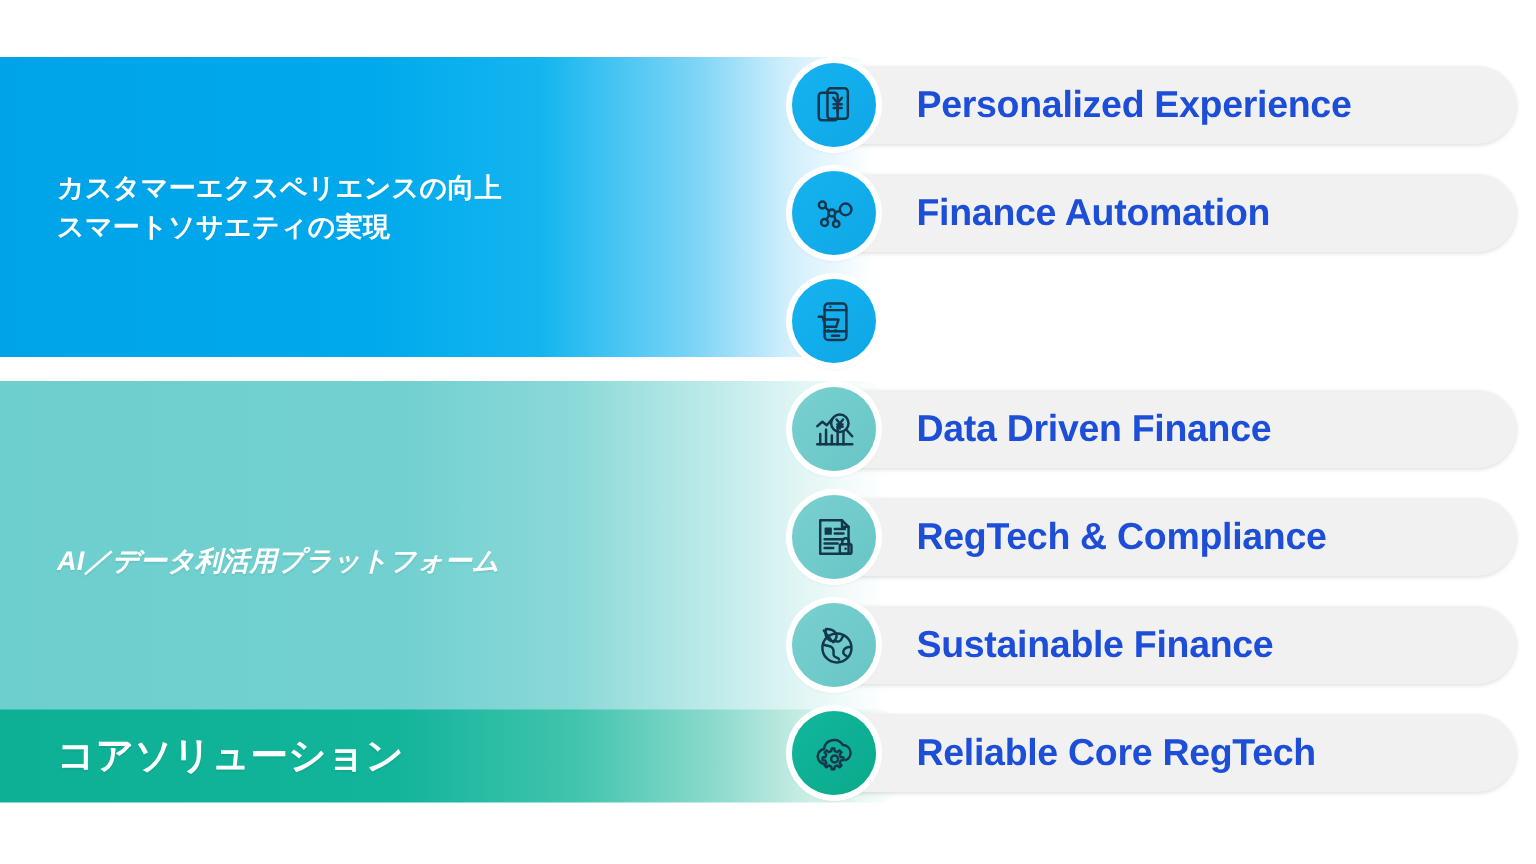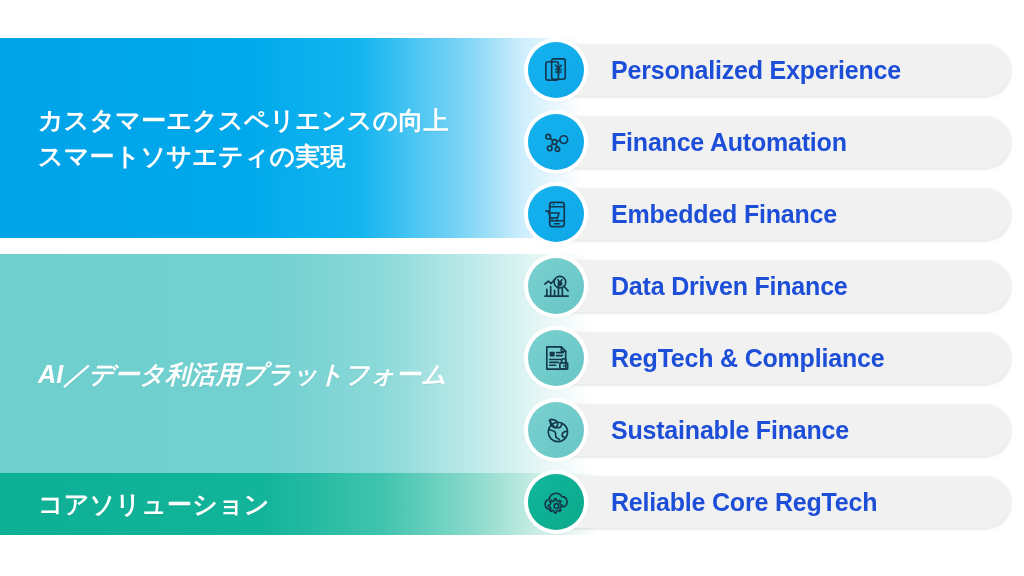--- a/index.html
+++ b/index.html
@@ -24,21 +24,21 @@
     position: absolute;
     left: 0;
     display: flex;
     align-items: center;
     border-radius: 0 14px 14px 0;
     box-sizing: border-box;
   }
   .band-label {
     color: #ffffff;
     font-weight: 700;
-    font-size: 25px;
+    font-size: 18px;
     line-height: 1.45;
     letter-spacing: 0.2px;
     white-space: pre-line;
     padding-left: 38px;
     text-shadow: 0 1px 1px rgba(0,0,0,0.06);
   }
 
   #band-customer {
     top: 38px;
     width: 582px;
@@ -158,23 +158,20 @@
     <svg viewBox="0 0 32 32">
       <circle cx="7.5" cy="10" r="2.4"></circle>
       <circle cx="14" cy="15.5" r="2.4"></circle>
       <circle cx="23.5" cy="13" r="4"></circle>
       <circle cx="9" cy="22" r="2.4"></circle>
       <circle cx="17" cy="23" r="2.2"></circle>
       <path d="M9.6 11.6l2.6 2.6M16.3 15l3.3-1M12 16.9l-1.6 3.2M15.6 17.3l1 3.6"></path>
     </svg>
   </div>
 
-  <div class="pill" style="top:188px">
-    <span class="pill-label">Embedded Finance</span>
-  </div>
   <div class="icon-badge badge-blue" style="top:186px">
     <svg viewBox="0 0 32 32">
       <rect x="9" y="3.5" width="15" height="25" rx="2.6"></rect>
       <path d="M9 8h15M9 22.5h15"></path>
       <path d="M5 12.5h2.6l2 7h7.4l1.6-5H9.2"></path>
       <circle class="solid" cx="11.5" cy="22.2" r="1.2"></circle>
       <circle class="solid" cx="16.5" cy="22.2" r="1.2"></circle>
       <path d="M14 25.6h5"></path>
       <circle class="solid" cx="13" cy="5.7" r="0.8"></circle>
     </svg>

